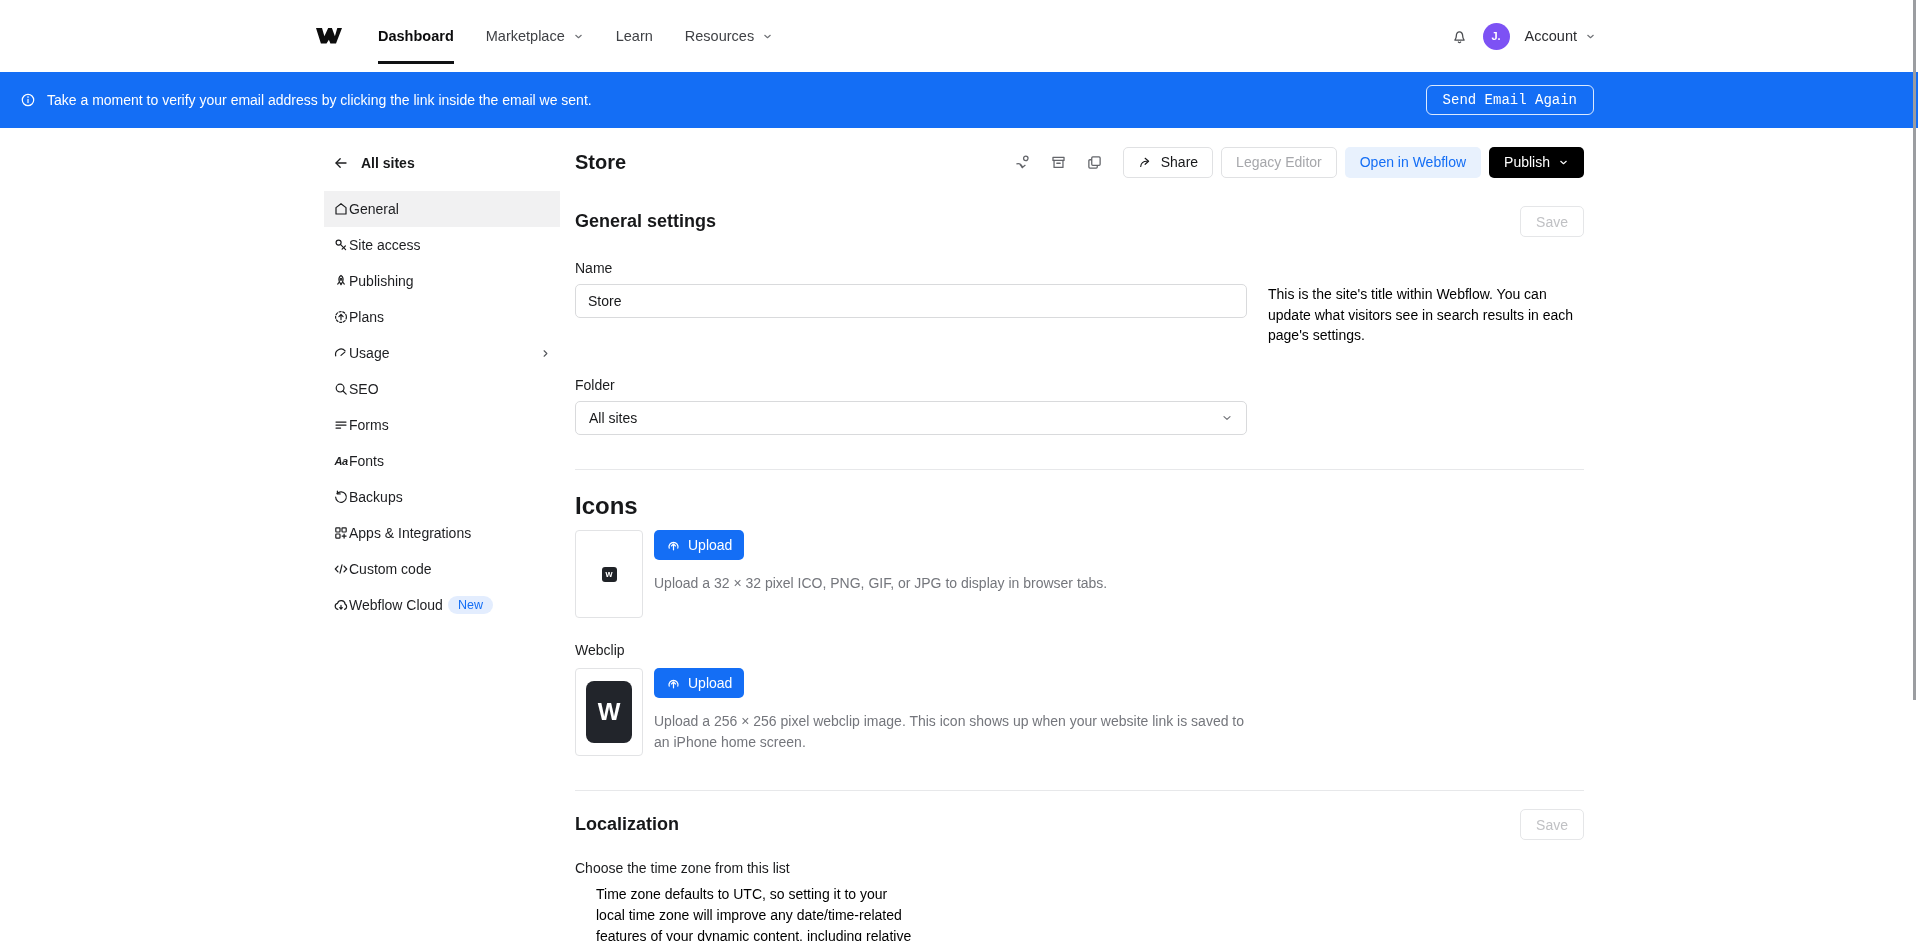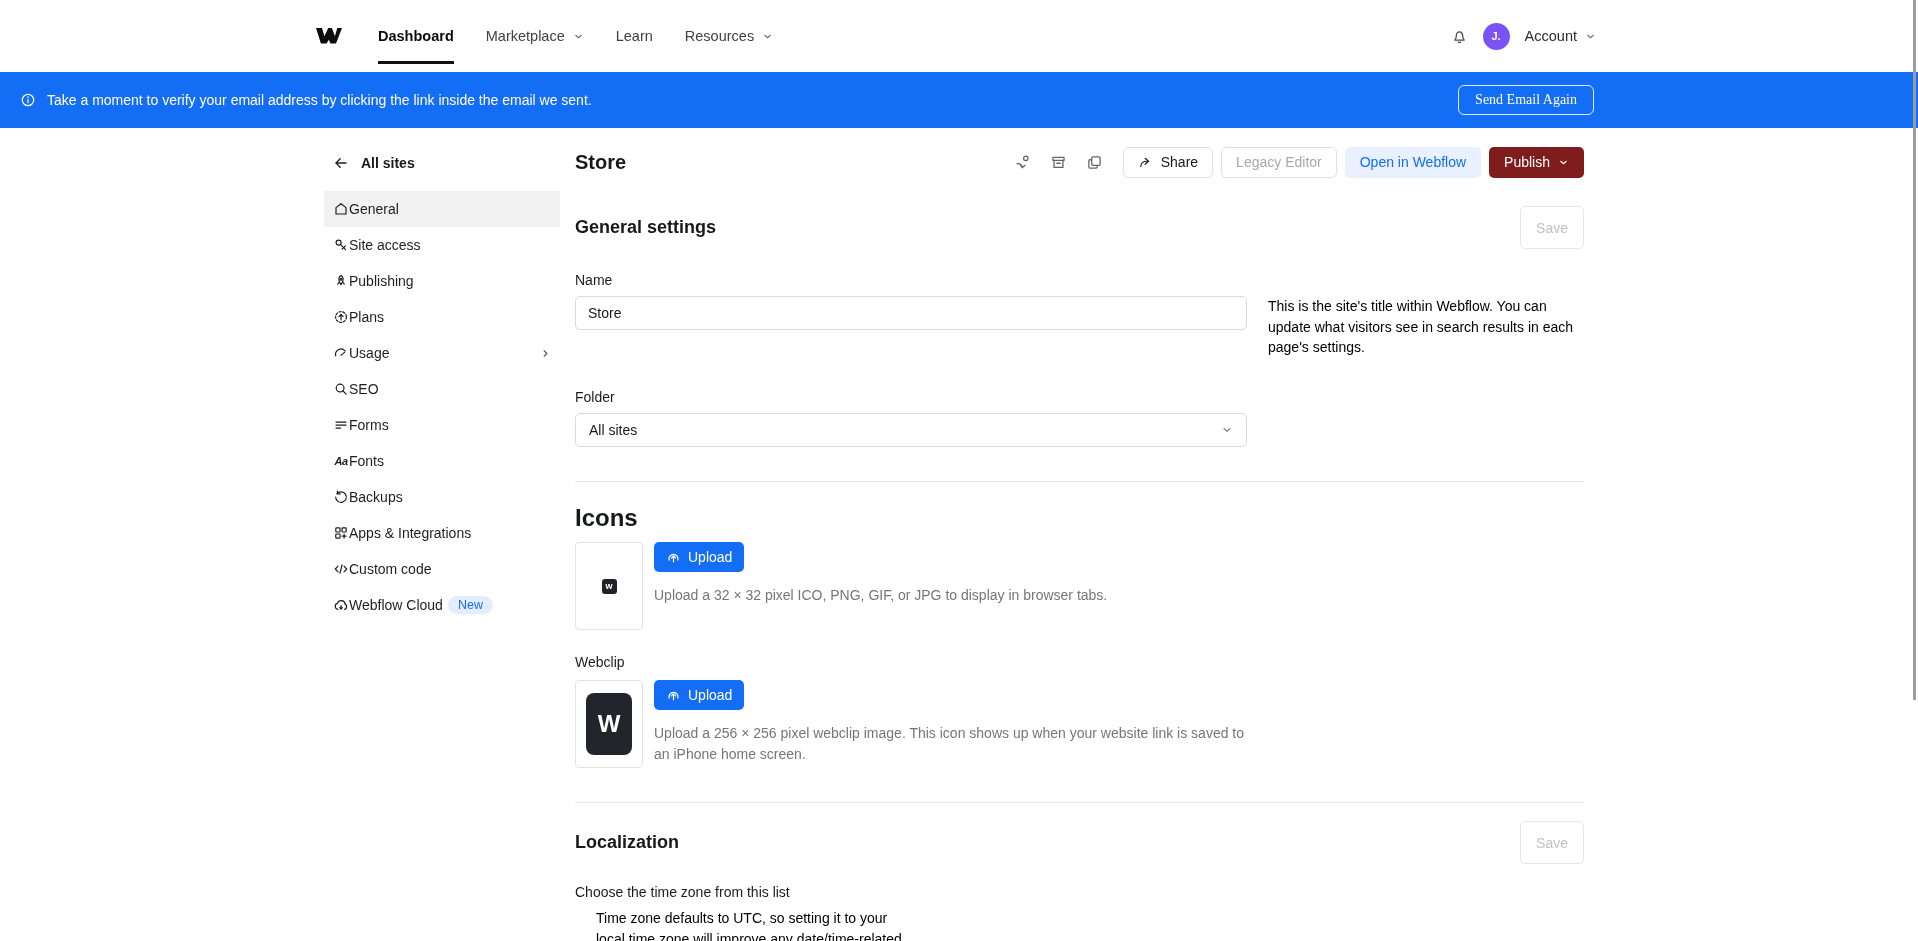--- a/index.html
+++ b/index.html
@@ -20,21 +20,21 @@
   .avatar { width:27px; height:27px; border-radius:50%; color:#fff; font-size:11px; font-weight:700;
     display:flex; align-items:center; justify-content:center; cursor:pointer; }
   .account { display:flex; align-items:center; gap:8px; font-size:14.5px; color:#2b2c2f; cursor:pointer; }
   .chev { color:#6d6f74; }
 
   
   .banner { height:56px; display:flex; align-items:center; padding:0 324px 0 310px; color:#fff; font-size:14px; }
   .banner-msg { margin-left:11px; }
   .banner-btn { margin-left:auto; height:30px; padding:0 16px; background:transparent; color:#fff;
     border:1px solid rgba(255,255,255,.85); border-radius:6px; font-size:14px; cursor:pointer;
-    font-family:Liberation Serif, serif; white-space:nowrap; }
+    font-family:Liberation Mono, monospace; white-space:nowrap; }
 
   
   .page { display:flex; align-items:flex-start; }
   .sidebar { width:236px; margin-left:324px; padding-top:21px; flex:none; }
   .back-row { display:flex; align-items:center; gap:12px; height:28px; padding:0 9px;
     font-size:14px; font-weight:700; margin-bottom:14px; cursor:pointer; }
   .side-item { display:flex; align-items:center; gap:0; height:36px; padding:0 9px;
     border-radius:0; font-size:14px; color:#1d1e21; cursor:pointer; }
   .side-item.active { background:#f1f1f2; }
   .side-item .s-icon { width:16px; height:16px; color:#1c1d1f; flex:none;
@@ -53,21 +53,21 @@
   .btn { height:31px; border-radius:5px; font-size:14px; font-family:inherit; cursor:pointer;
     display:inline-flex; align-items:center; gap:8px; padding:0 14px; background:#fff;
     border:1px solid #e0e1e3; color:#17181a; white-space:nowrap; }
   .btn.ghost { margin-left:6px; }
   .btn.disabled { color:#a6a7ab; cursor:default; }
   .btn.tint { background:#e8f1fd; border-color:transparent; }
   .btn.primary { border-color:transparent; color:#fff; }
 
   .section-head { display:flex; align-items:center; margin-top:28px; }
   .section-head h2 { font-size:18px; font-weight:700; }
-  .save-btn { margin-left:auto; height:43px; padding:0 15px; background:#fff; border:1px solid #e5e6e8;
+  .save-btn { margin-left:auto; height:31px; padding:0 15px; background:#fff; border:1px solid #e5e6e8;
     border-radius:5px; color:#c0c1c4; font-size:14px; font-family:inherit; cursor:default; }
 
   .field-label { font-size:14px; color:#1b1c1e; }
   .row { display:flex; align-items:flex-start; }
   .field-col { width:672px; flex:none; }
   .help { width:322px; margin-left:21px; font-size:14px; color:#000000; line-height:1.48; }
   .text-input { width:100%; height:34px; border:1px solid #d9dadc; border-radius:5px;
     padding:0 12px; font-size:14px; font-family:inherit; color:#17181a; }
   .select { width:100%; height:34px; border:1px solid #d9dadc; border-radius:5px; background:#fff;
     padding:0 13px; font-size:14px; display:flex; align-items:center; justify-content:space-between; cursor:pointer; }
@@ -305,21 +305,21 @@
           <span>
               <svg width="15" height="15" viewBox="0 0 16 16" fill="none" stroke="currentColor" stroke-width="1.2" stroke-linecap="round" stroke-linejoin="round">
                 <path d="M2.9 12.2c.4-3.7 2.7-5.5 6.5-5.5h1.2"></path>
                 <path d="m7.6 3.5 3.7 3.2-3.7 3.2"></path>
               </svg>
             </span>
           <span>Share</span>
         </button>
         <button class="btn disabled">Legacy Editor</button>
         <button class="btn tint" id="open-webflow-btn" style="background: rgb(232, 241, 253); color: rgb(20, 110, 245);">Open in Webflow</button>
-        <button class="btn primary" id="publish-btn" style="background: #7f1d1d;">
+        <button class="btn primary" id="publish-btn" style="background: #000000;">
           <span>Publish</span>
           <span>
               <svg width="11" height="11" viewBox="0 0 16 16" fill="none" stroke="currentColor" stroke-width="1.6" stroke-linecap="round" stroke-linejoin="round">
                 <path d="m4 6.2 4 3.6 4-3.6"></path>
               </svg>
             </span>
         </button>
       </div>
     </div>
 

